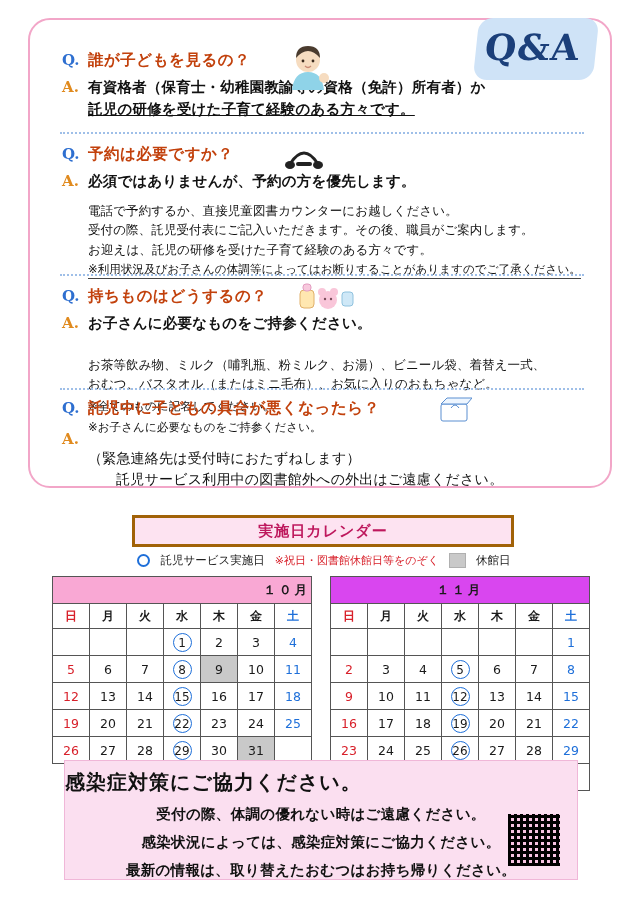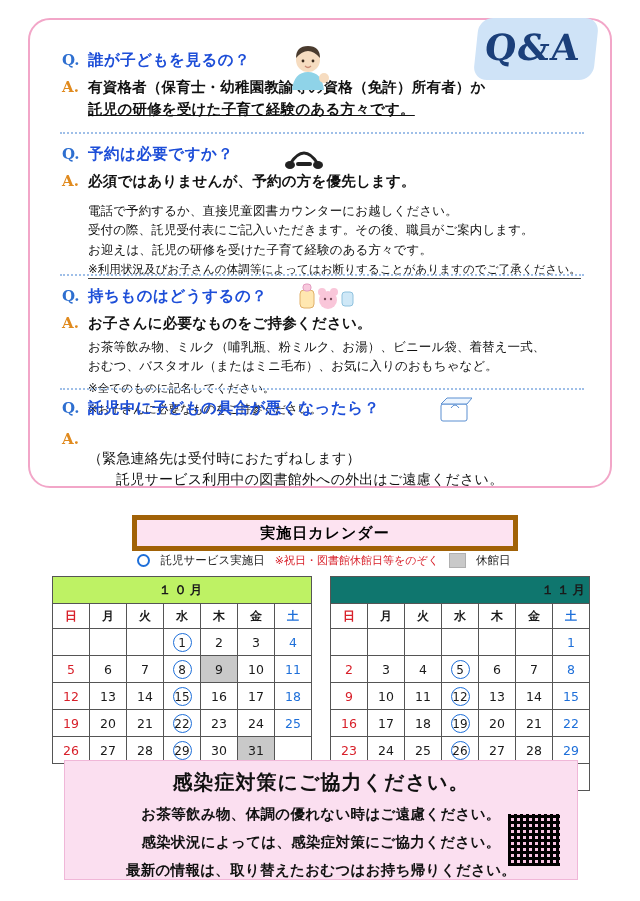--- a/index.html
+++ b/index.html
@@ -45,21 +45,21 @@
     color:#2e6fd0;font-weight:bold;font-size:15px;
     font-family:"DejaVu Serif","Liberation Serif",serif;
     width:20px;flex:none;padding-top:1px;
   }
   .a-mark{
     color:#e08a1e;font-weight:bold;font-size:15px;
     font-family:"DejaVu Serif","Liberation Serif",serif;
     width:20px;flex:none;padding-top:1px;
   }
   .q-text{
-    color:#1d4ed8;font-weight:bold;font-size:15.5px;letter-spacing:.5px;
+    color:#c2410c;font-weight:bold;font-size:15.5px;letter-spacing:.5px;
   }
   .a-text{
     color:#111;font-weight:bold;font-size:14.5px;line-height:1.5;letter-spacing:.2px;
   }
   .a-text.plain{font-weight:bold;}
   .body-text{
     font-size:12.5px;line-height:1.55;color:#111;margin-left:26px;letter-spacing:.1px;
   }
   .note-text{
     font-size:11.5px;line-height:1.5;color:#111;margin-left:26px;letter-spacing:.1px;
@@ -72,23 +72,23 @@
     border-top:2px dotted #9fbfe8;height:0;
   }
 
   
   .ill{position:absolute;}
   .ill svg{display:block;}
 
   
   .cal-title{
     position:absolute;left:132px;top:515px;width:376px;height:26px;
-    background:#fde3f1;border:5px solid #a16207;
+    background:#fde3f1;border:3px solid #a16207;
     display:flex;align-items:center;justify-content:center;
-    font-size:15px;font-weight:bold;color:#000000;letter-spacing:1px;
+    font-size:15px;font-weight:bold;color:#be185d;letter-spacing:1px;
   }
   .cal-legend{
     position:absolute;left:96px;top:550px;width:456px;height:20px;
     display:flex;align-items:center;justify-content:center;gap:10px;
     font-size:11.5px;
   }
   .legend-circle{
     width:13px;height:13px;border:2px solid #1e6fd9;border-radius:50%;
     display:inline-block;box-sizing:border-box;
   }
@@ -102,43 +102,43 @@
     position:absolute;width:260px;border-collapse:collapse;
     table-layout:fixed;
   }
   .cal.left{left:52px;}
   .cal.right{left:330px;}
   .cal-head{
     height:34px;text-align:center;font-size:21px;font-weight:bold;
     font-family:"DejaVu Serif","Liberation Serif",serif;letter-spacing:3px;
     border:1px solid #555;
   }
-  .cal.left .cal-head{background:#bef264;}
-  .cal.right .cal-head{background:#0f766e;text-align:right;}
+  .cal.left .cal-head{background:#f9a8d4;text-align:right;}
+  .cal.right .cal-head{background:#d946ef;}
   .cal td,.cal th{
     border:1px solid #555;height:24px;text-align:center;
     font-size:12.5px;font-family:"DejaVu Sans","Liberation Sans",sans-serif;
   }
   .cal th{font-weight:bold;font-size:12px;height:22px;}
   .sun{color:#d8202a;}
   .sat{color:#1e6fd9;}
   .gray{background:#c9c9c9;}
   .circled{
     display:inline-block;width:19px;height:19px;line-height:19px;
     border:1.6px solid #1e6fd9;border-radius:50%;box-sizing:border-box;
     font-size:12px;
   }
 
   
   .bottom-panel{
     position:absolute;left:64px;top:760px;width:512px;height:118px;
     background:#fbdff0;border:1px solid #f0b7d8;
   }
   .bottom-title{
-    text-align:center;font-size:20px;font-weight:bold;color:#111;
+    text-align:left;font-size:20px;font-weight:bold;color:#111;
     margin-top:8px;letter-spacing:1px;
   }
   .bottom-line{
     text-align:center;font-size:14.5px;font-weight:bold;color:#111;
     margin-top:9px;letter-spacing:.3px;
   }
   .qr{
     position:absolute;right:14px;bottom:10px;width:52px;height:52px;
     background:
       repeating-linear-gradient(90deg,#000 0 3px,#fbdff0 3px 6px),
@@ -214,21 +214,21 @@
 
     <div class="qa-block" style="top:266px;">
       <div class="q-line">
         <span class="q-mark">Q.</span>
         <span class="q-text">持ちものはどうするの？</span>
       </div>
       <div class="q-line" style="margin-top:6px;">
         <span class="a-mark">A.</span>
         <span class="a-text">お子さんに必要なものをご持参ください。</span>
       </div>
-      <div class="body-text" style="margin-top:2px;">
+      <div class="body-text" style="margin-top:20px;">
         <div>お茶等飲み物、ミルク（哺乳瓶、粉ミルク、お湯）、ビニール袋、着替え一式、</div>
         <div>おむつ、バスタオル（またはミニ毛布）、お気に入りのおもちゃなど。</div>
       </div>
       <div class="note-text" style="margin-top:4px;">
         <div>※全てのものに記名してください。</div>
         <div style="margin-top:4px;">※お子さんに必要なものをご持参ください。</div>
       </div>
     </div>
 
     <div class="ill" style="left:268px;top:258px;">
@@ -410,17 +410,17 @@
           <td></td>
           <td></td>
           <td></td>
         </tr>
   </tbody>
     </table>
 </div>
 
 <div class="bottom-panel">
   <div class="bottom-title">感染症対策にご協力ください。</div>
-  <div class="bottom-line">お茶等飲み物、体調の優れない時はご遠慮ください。</div>
+  <div class="bottom-line">受付の際、体調の優れない時はご遠慮ください。</div>
   <div class="bottom-line">感染状況によっては、感染症対策にご協力ください。</div>
   <div class="bottom-line">最新の情報は、取り替えたおむつはお持ち帰りください。</div>
   <div class="qr"></div>
 </div>
 
 </body></html>

